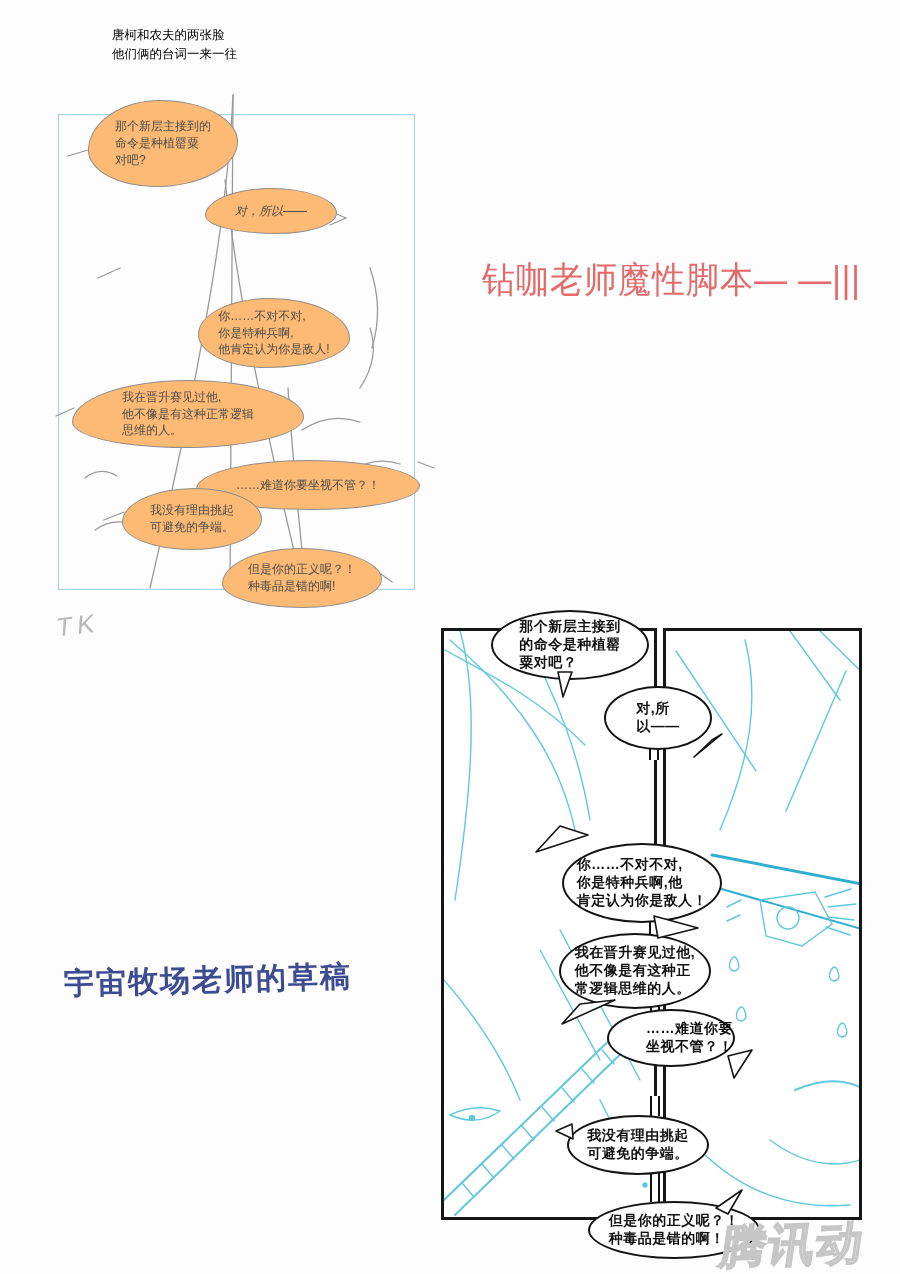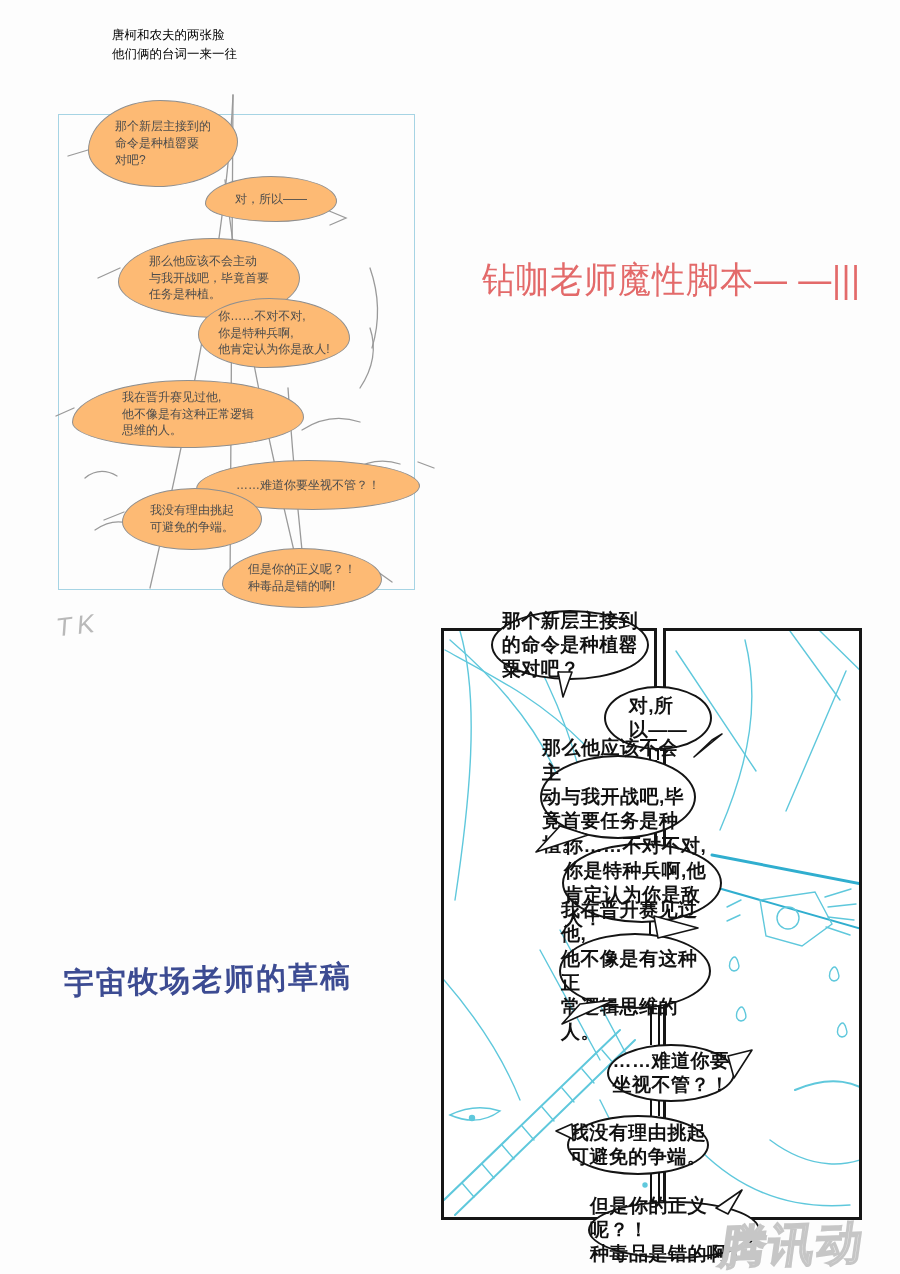--- a/index.html
+++ b/index.html
@@ -36,21 +36,21 @@
   .panel{position:absolute;border:3px solid #161616;background:#fff;box-sizing:border-box;
          z-index:5;overflow:hidden;}
   #panel-left{left:441px;top:628px;width:216px;height:592px;}
   #panel-right{left:663px;top:628px;width:199px;height:592px;}
 
   .stem{position:absolute;width:6px;background:#fff;border-left:2px solid #111;
         border-right:2px solid #111;z-index:15;}
 
   .bubble-draft{position:absolute;background:#fff;border:2px solid #141414;border-radius:50%;
                 display:flex;align-items:center;justify-content:center;z-index:20;}
-  .bubble-draft span{white-space:pre-line;font-size:19px;font-weight:bold;line-height:1.28;
+  .bubble-draft span{white-space:pre-line;font-size:14px;font-weight:bold;line-height:1.28;
                      color:#111;text-align:left;letter-spacing:0.5px;}
 
   #tails-svg{left:430px;top:600px;z-index:30;pointer-events:none;}
 
   #watermark{left:716px;top:1214px;font-size:46px;font-weight:bold;letter-spacing:2px;
              color:rgba(240,240,240,0.9);-webkit-text-stroke:1.6px #c6c6c6;
              transform:skewX(-10deg) rotate(-2deg);z-index:40;}
 </style>
 </head>
 <body>
@@ -82,27 +82,22 @@
       <path d="M84,424 l-20,8"></path>
       <path d="M338,484 l14,10"></path>
     </g>
   </svg>
 
   <div class="bubble-sketch" style="left:88px;top:100px;width:148px;height:85px;border-radius:48% 52% 55% 45%/58% 48% 52% 42%;">
     <span>那个新层主接到的
 命令是种植罂粟
 对吧?</span>
     </div>
-  <div class="bubble-sketch" style="left:205px;top:176px;width:130px;height:44px;border-radius:50% 50% 46% 54%/60% 55% 45% 40%;">
+  <div class="bubble-sketch" style="left:205px;top:188px;width:130px;height:44px;border-radius:50% 50% 46% 54%/60% 55% 45% 40%;font-style:italic;">
     <span>对，所以——</span>
-    </div>
-  <div class="bubble-sketch" style="left:118px;top:238px;width:180px;height:78px;border-radius:52% 48% 45% 55%/55% 50% 50% 45%;">
-    <span>那么他应该不会主动
-与我开战吧，毕竟首要
-任务是种植。</span>
     </div>
   <div class="bubble-sketch" style="left:198px;top:298px;width:150px;height:68px;border-radius:47% 53% 55% 45%/52% 58% 42% 48%;">
     <span>你……不对不对,
 你是特种兵啊,
 他肯定认为你是敌人!</span>
     </div>
   <div class="bubble-sketch" style="left:72px;top:380px;width:230px;height:66px;border-radius:50% 50% 52% 48%/62% 55% 45% 38%;">
     <span>我在晋升赛见过他,
 他不像是有这种正常逻辑
 思维的人。</span>
@@ -191,36 +186,31 @@
 
   <div class="bubble-draft" style="left:491px;top:610px;width:154px;height:66px;">
     <span>那个新层主接到
 的命令是种植罂
 粟对吧？</span>
     </div>
   <div class="bubble-draft" style="left:604px;top:686px;width:104px;height:60px;">
     <span>对,所
 以——</span>
     </div>
-  <div class="bubble-draft" style="left:540px;top:755px;width:152px;height:80px;">
-    <span>那么他应该不会主
-动与我开战吧,毕
-竟首要任务是种植。</span>
-    </div>
   <div class="bubble-draft" style="left:562px;top:843px;width:156px;height:76px;">
     <span>你……不对不对,
 你是特种兵啊,他
 肯定认为你是敌人！</span>
     </div>
   <div class="bubble-draft" style="left:559px;top:933px;width:148px;height:72px;">
     <span>我在晋升赛见过他,
 他不像是有这种正
 常逻辑思维的人。</span>
     </div>
-  <div class="bubble-draft" style="left:607px;top:1044px;width:124px;height:54px;">
+  <div class="bubble-draft" style="left:607px;top:1009px;width:124px;height:54px;justify-content:flex-end;">
     <span>……难道你要
 坐视不管？！</span>
     </div>
   <div class="bubble-draft" style="left:567px;top:1115px;width:138px;height:56px;">
     <span>我没有理由挑起
 可避免的争端。</span>
     </div>
   <div class="bubble-draft" style="left:588px;top:1201px;width:168px;height:54px;">
     <span>但是你的正义呢？！
 种毒品是错的啊！</span>

